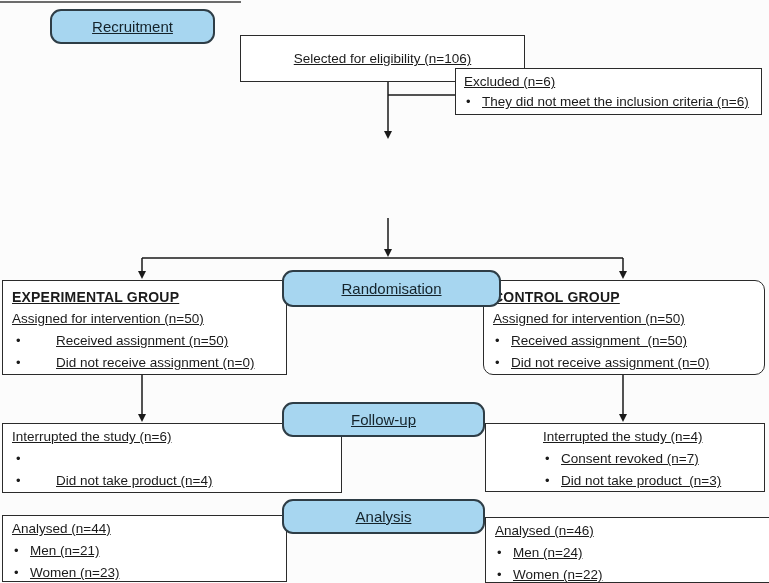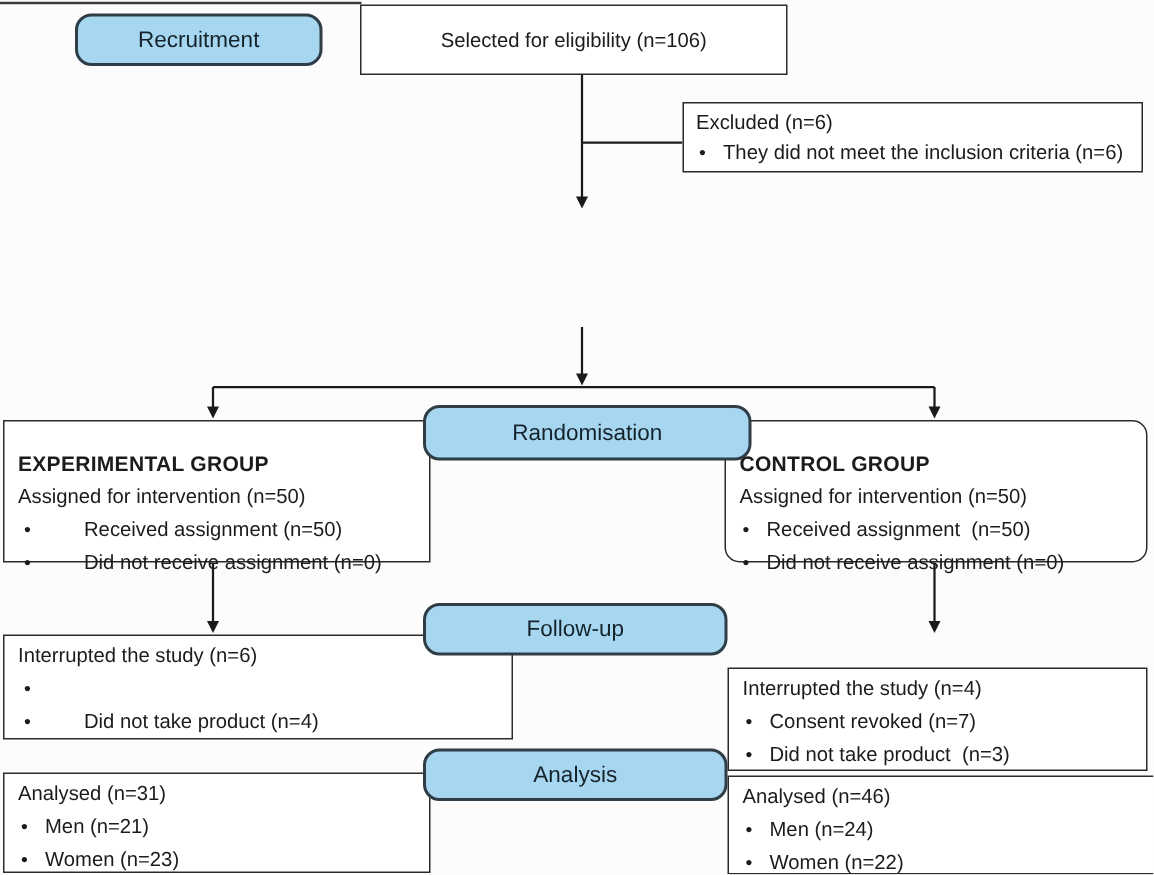--- a/index.html
+++ b/index.html
@@ -28,29 +28,29 @@
     box-sizing: border-box;
     z-index: 1;
     font-size: 13.5px;
     line-height: 21px;
   }
   .box.center {
     display: flex;
     align-items: center;
     justify-content: center;
     text-align: left;
+    margin-top: 32px;
   }
   .box .inner {
     padding: 5px 9px 4px 9px;
   }
   .box .title-bold {
     font-weight: bold;
     font-size: 14px;
     letter-spacing: 0.2px;
-    margin-top: 12px;
   }
   .row {
     display: flex;
     align-items: baseline;
     white-space: pre-wrap;
   }
   .bullet {
     display: inline-block;
     text-align: left;
     flex: 0 0 auto;
@@ -65,21 +65,21 @@
     border-radius: 11px;
     box-sizing: border-box;
     display: flex;
     align-items: center;
     justify-content: center;
     z-index: 2;
     font-size: 15px;
     font-weight: 500;
     color: #14232b;
   }
-  .txt { white-space: pre-wrap; }
+  .txt { white-space: pre-wrap; text-decoration: underline; }
 </style>
 </head>
 <body>
 
 <div id="stage">
 
   <svg id="connectors" width="769" height="583" viewBox="0 0 769 583">
 
     <line x1="0" y1="2" x2="241" y2="2" stroke="#3c3c3c" stroke-width="1.6"></line>
 
@@ -172,37 +172,37 @@
       <div class="row">
         <span class="bullet">•</span>
       </div>
       <div class="row">
         <span class="bullet">•</span>
         <span class="txt">Did not take product (n=4)</span>
       </div>
     </div>
   </div>
 
-  <div class="box gap-narrow" style="left:485px; top:445px; width:280px; height:69px; line-height:22px;">
+  <div class="box gap-narrow" style="left:485px; top:423px; width:280px; height:69px; line-height:22px;padding-left:48px;">
     <div class="inner" style="padding-top:2px;">
       <div class="txt">Interrupted the study (n=4)</div>
       <div class="row">
         <span class="bullet">•</span>
         <span class="txt">Consent revoked (n=7)</span>
       </div>
       <div class="row">
         <span class="bullet">•</span>
         <span class="txt">Did not take product  (n=3)</span>
       </div>
     </div>
   </div>
 
   <div class="box gap-narrow" style="left:2px; top:515px; width:285px; height:67px; line-height:22px;">
     <div class="inner" style="padding-top:2px;">
-      <div class="txt">Analysed (n=31)</div>
+      <div class="txt">Analysed (n=44)</div>
       <div class="row">
         <span class="bullet">•</span>
         <span class="txt">Men (n=21)</span>
       </div>
       <div class="row">
         <span class="bullet">•</span>
         <span class="txt">Women (n=23)</span>
       </div>
     </div>
   </div>

